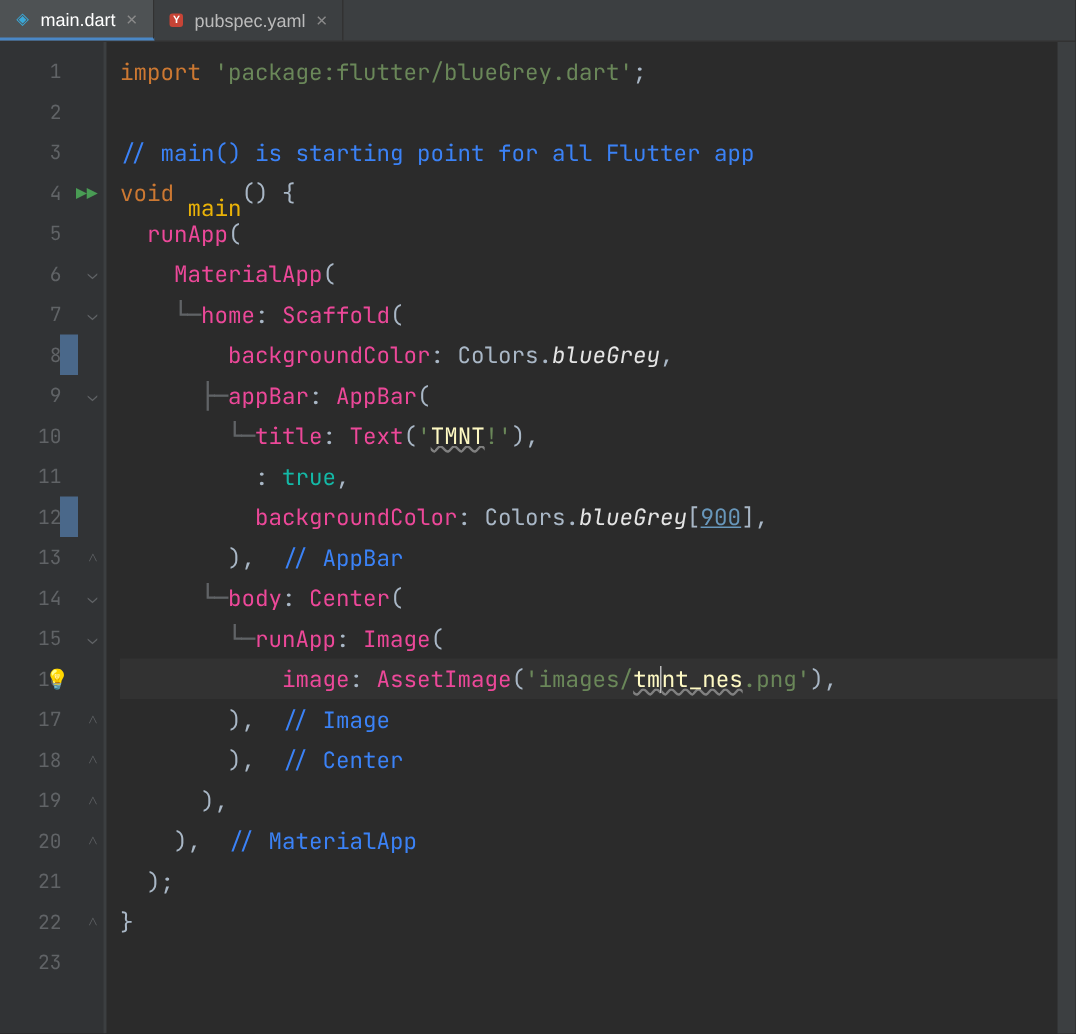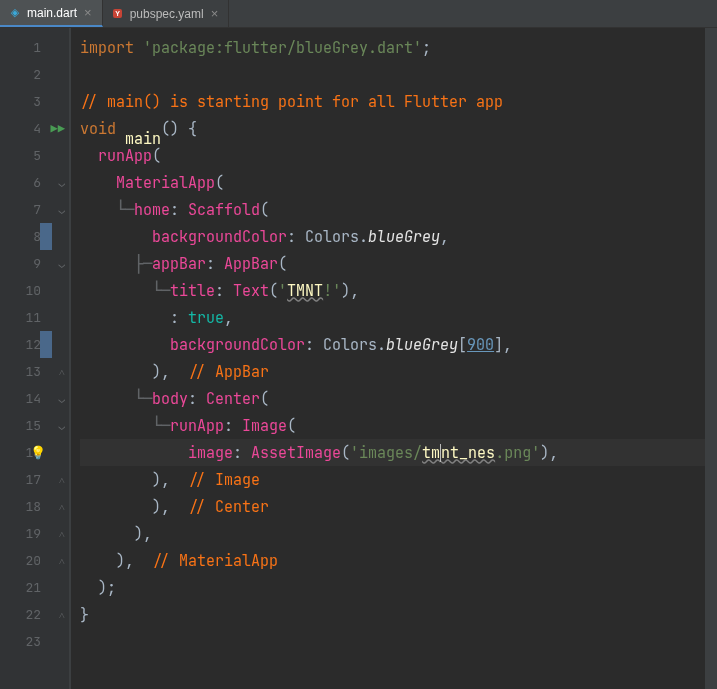--- a/index.html
+++ b/index.html
@@ -19,22 +19,22 @@
 .fold-icon { color:#606366; font-size:11px; cursor:pointer; }
 .bulb-icon { color:#f0a732; font-size:13px; position:absolute; left:86px; }
 .change-marker { position:absolute; left:0; top:0; bottom:0; width:12px; background:#4a688a; left:40px; }
 .code { flex:1; padding-top:6px; padding-left:10px; position:relative; }
 .code-line { height:27px; display:flex; align-items:center; white-space:pre; font-size:15px; position:relative; }
 .code-line.current { background:#323232; }
 .guide { position:absolute; width:1px; background:#3c3f41; top:0; bottom:0; }
 .kw { color:#cc7832; }
 .str { color:#6a8759; }
 .str-u { color:#fef9c3; text-decoration:underline wavy #808080; }
-.cmt { color:#f97316; }
-.fn { color:#fef9c3;margin-top:21px; }
+.cmt { color:#3b82f6; }
+.fn { color:#eab308;margin-top:21px; }
 .cls { color:#ec4899; }
 .stat { color:#e5e5e5; font-style:italic; }
 .const { color:#14b8a6; }
 .num { color:#6897bb;text-decoration:underline; }
 .pn { color:#a9b7c6; }
 .tree-v { color:#606366; }
 .caret { display:inline-block; width:1px; height:18px; background:#bbbbbb; vertical-align:middle; }
 .scroll-track { position:absolute; right:0; top:28px; bottom:0; width:12px; background:#3c3f41; }
 </style>
 </head>

